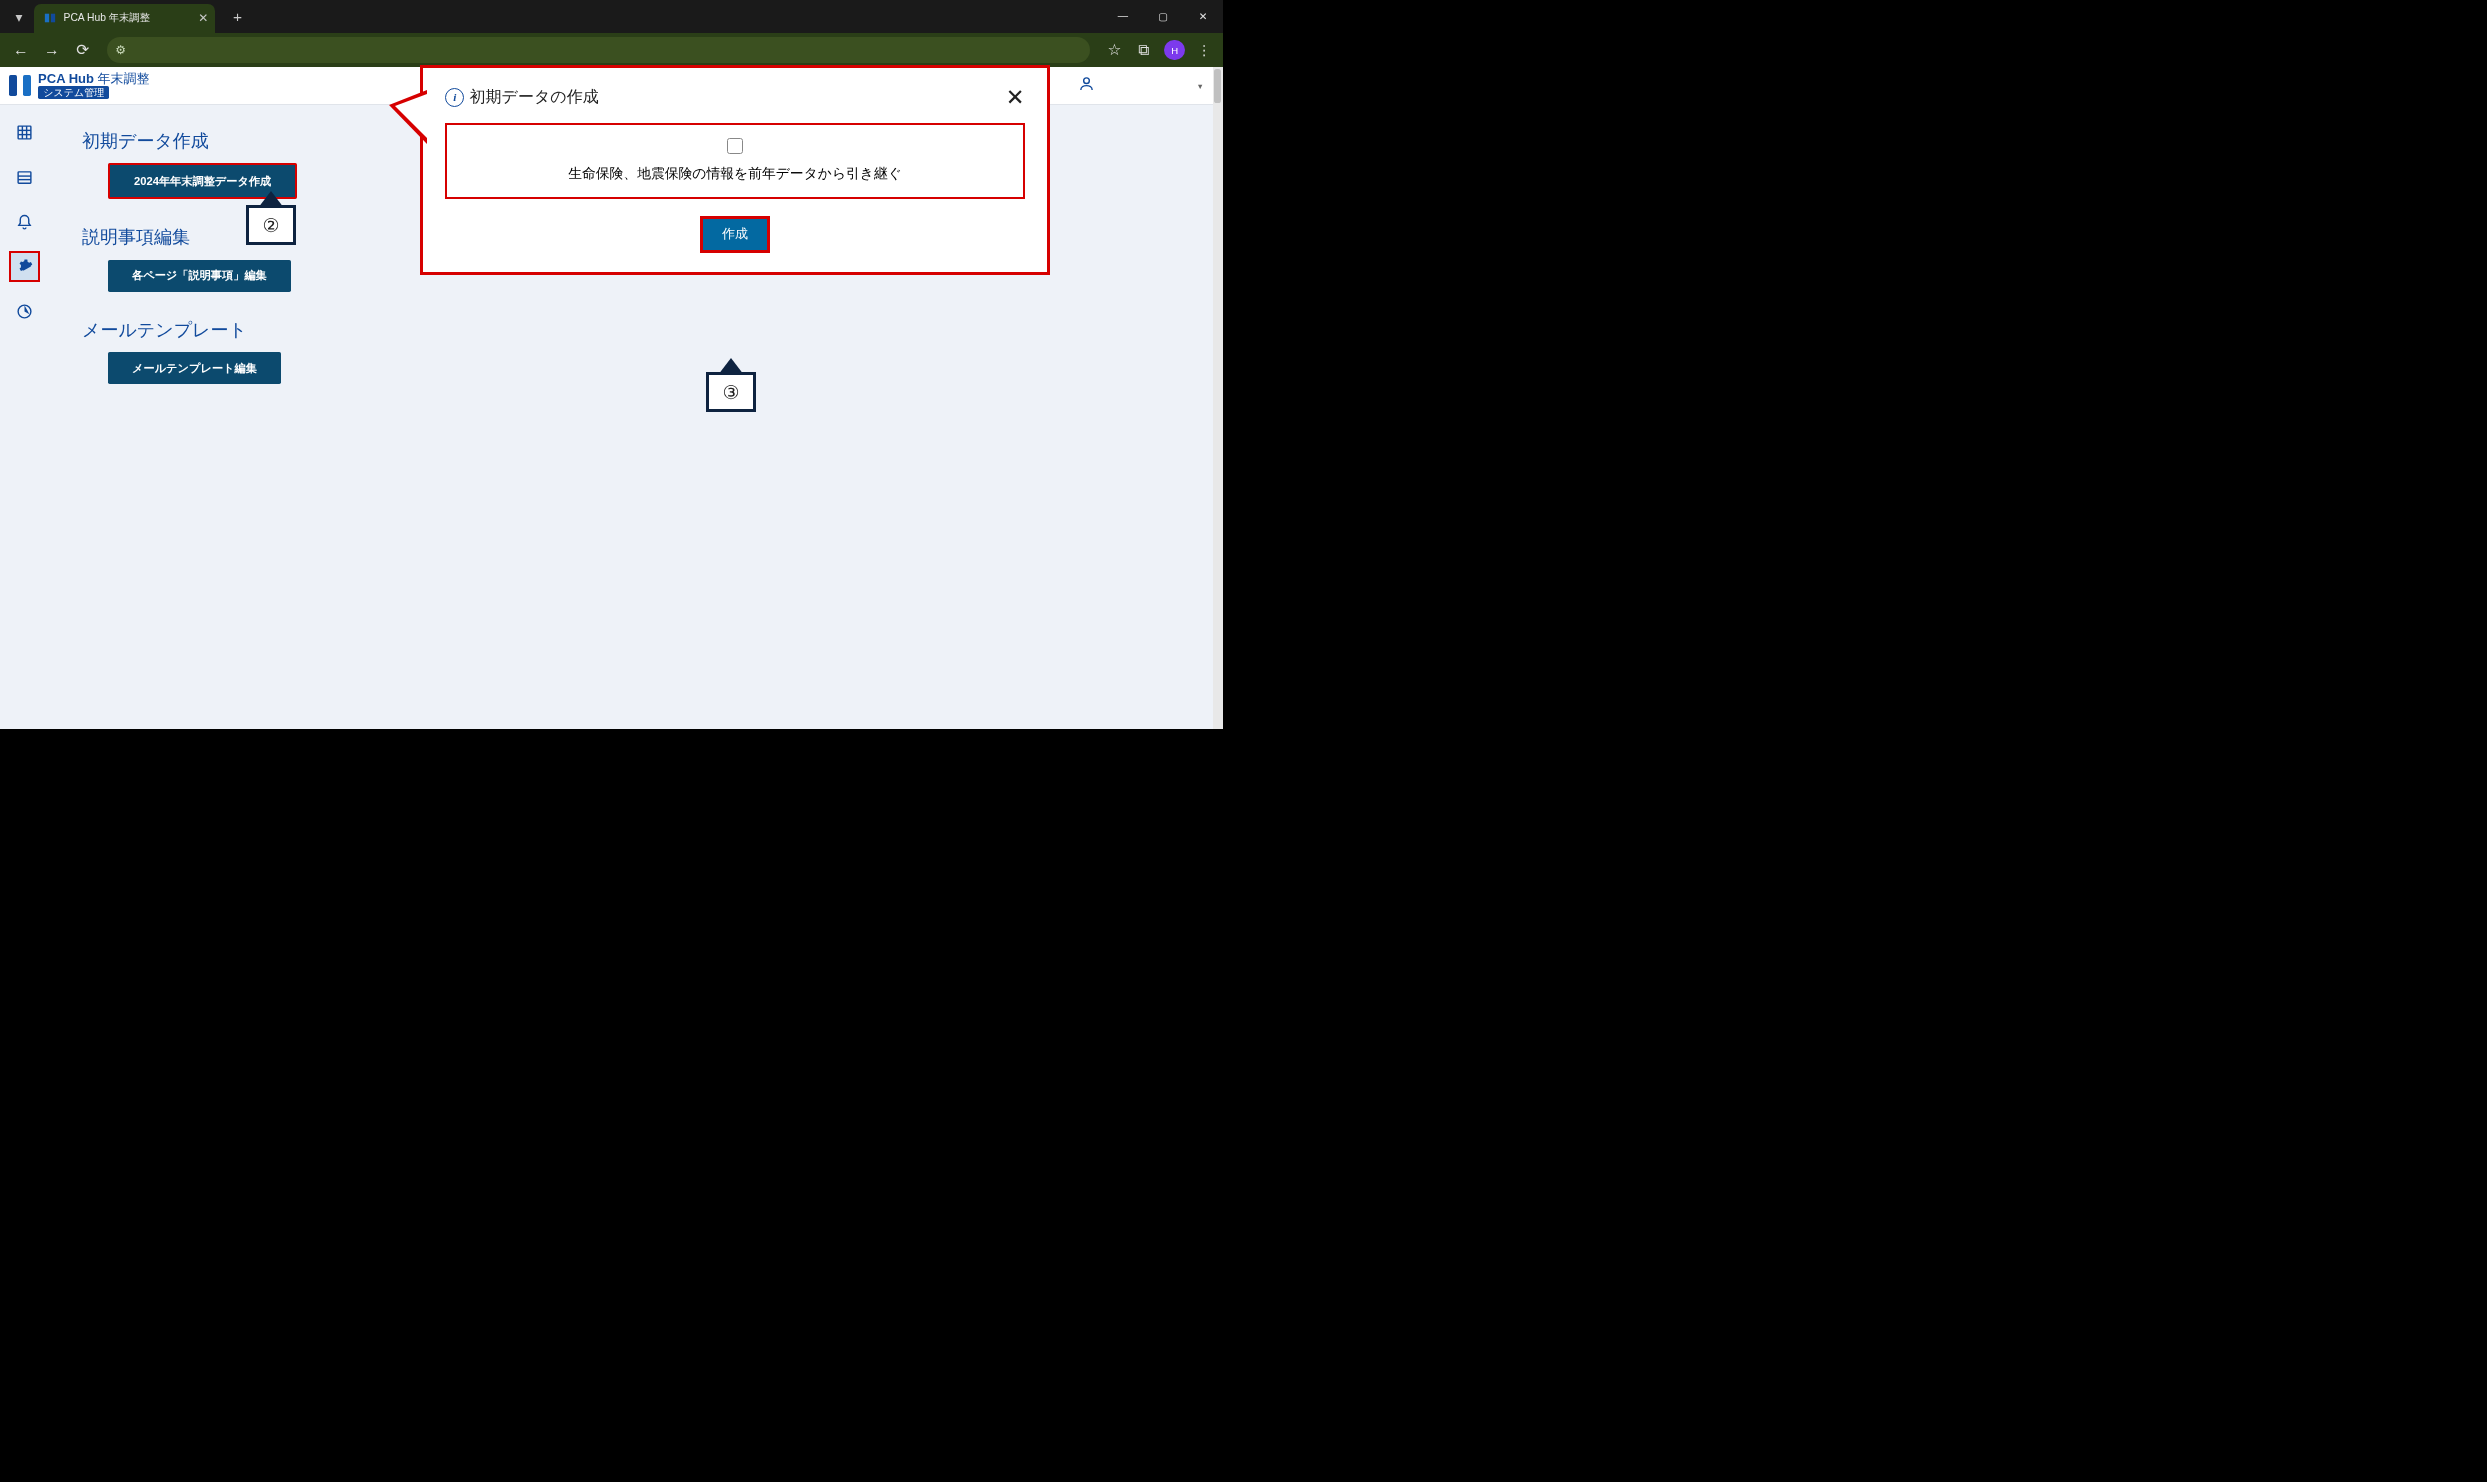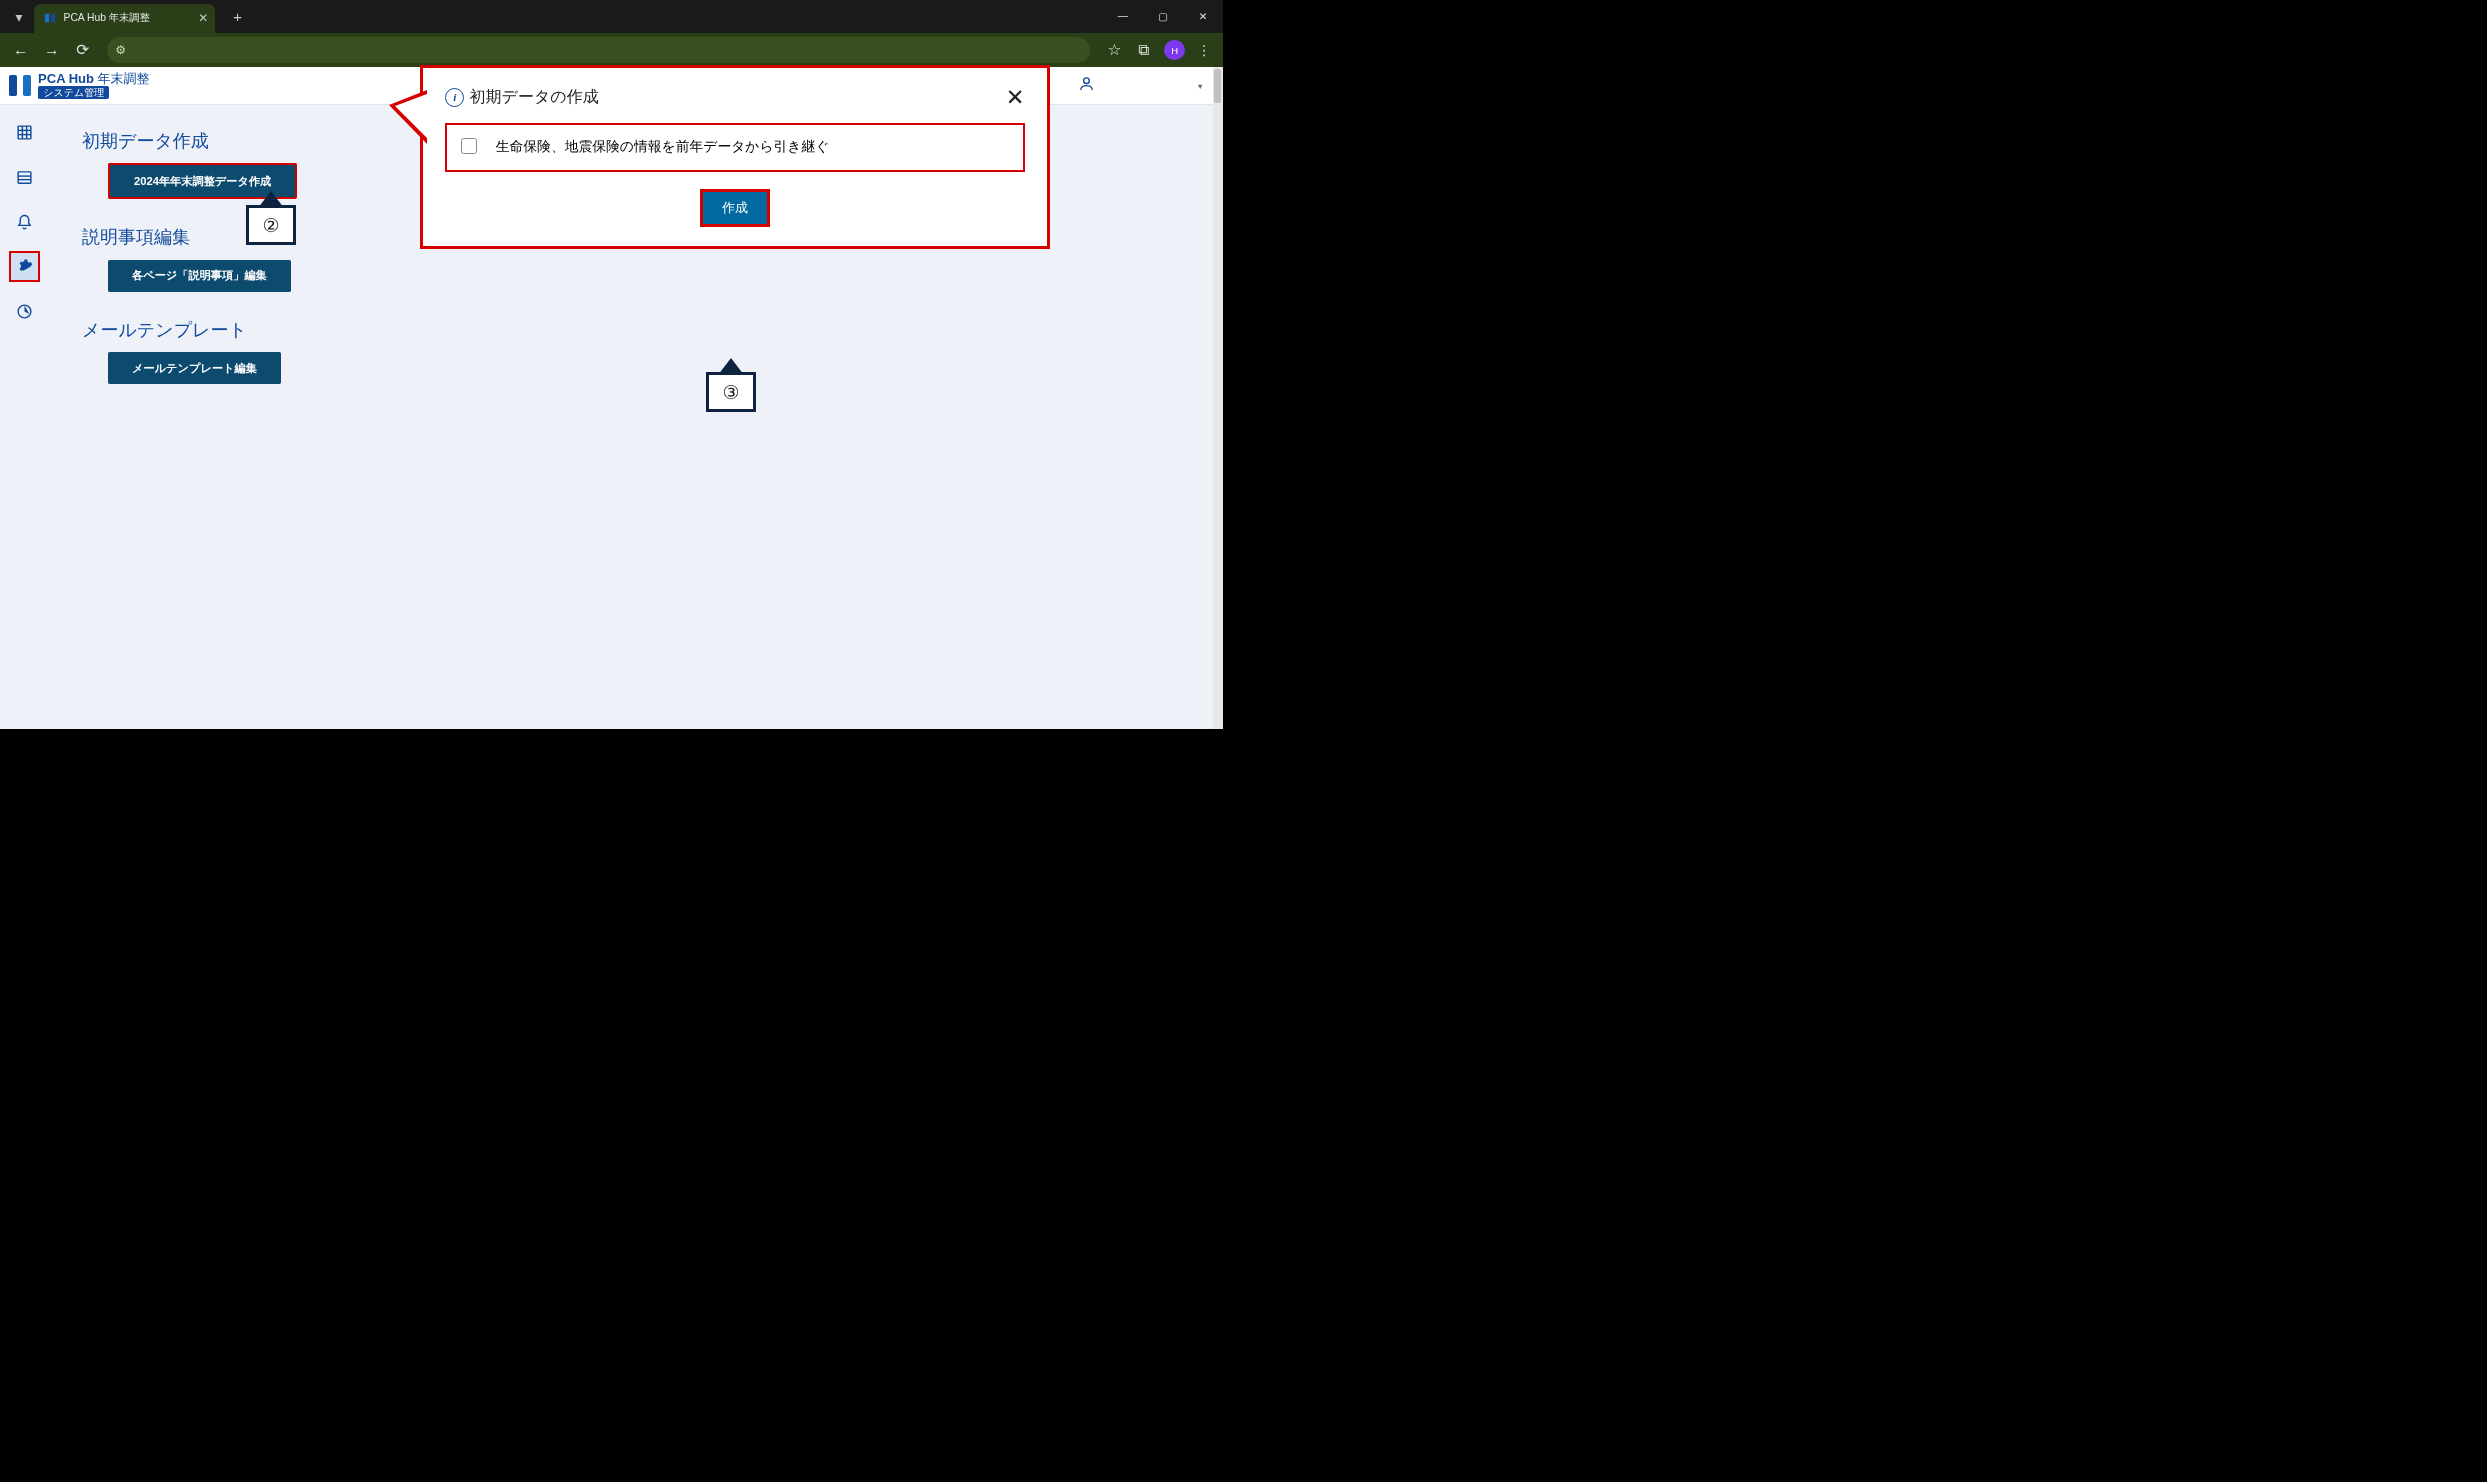--- a/index.html
+++ b/index.html
@@ -243,22 +243,23 @@
     font-size: 13.8px; color: #333;
     line-height: 1.7;
     margin-bottom: 8.6px;
   }
   .check-list {
     border: 2.6px solid #d60000;
     padding: 8.6px 13.8px;
     margin-bottom: 17px;
   }
   .check-row {
-    display: flex; align-items: flex-start; gap: 19px;
+    display: flex; align-items: center; gap: 11px;
     padding: 5.2px 0;
+    flex-direction: column;
   }
   .chk {
     width: 15.5px; height: 15.5px;
     border: 1.7px solid #888;
     border-radius: 2.6px;
   }
   .dlg-create {
     background: #0369a1;
     border: 3.4px solid #d60000;
     color: #fff;

